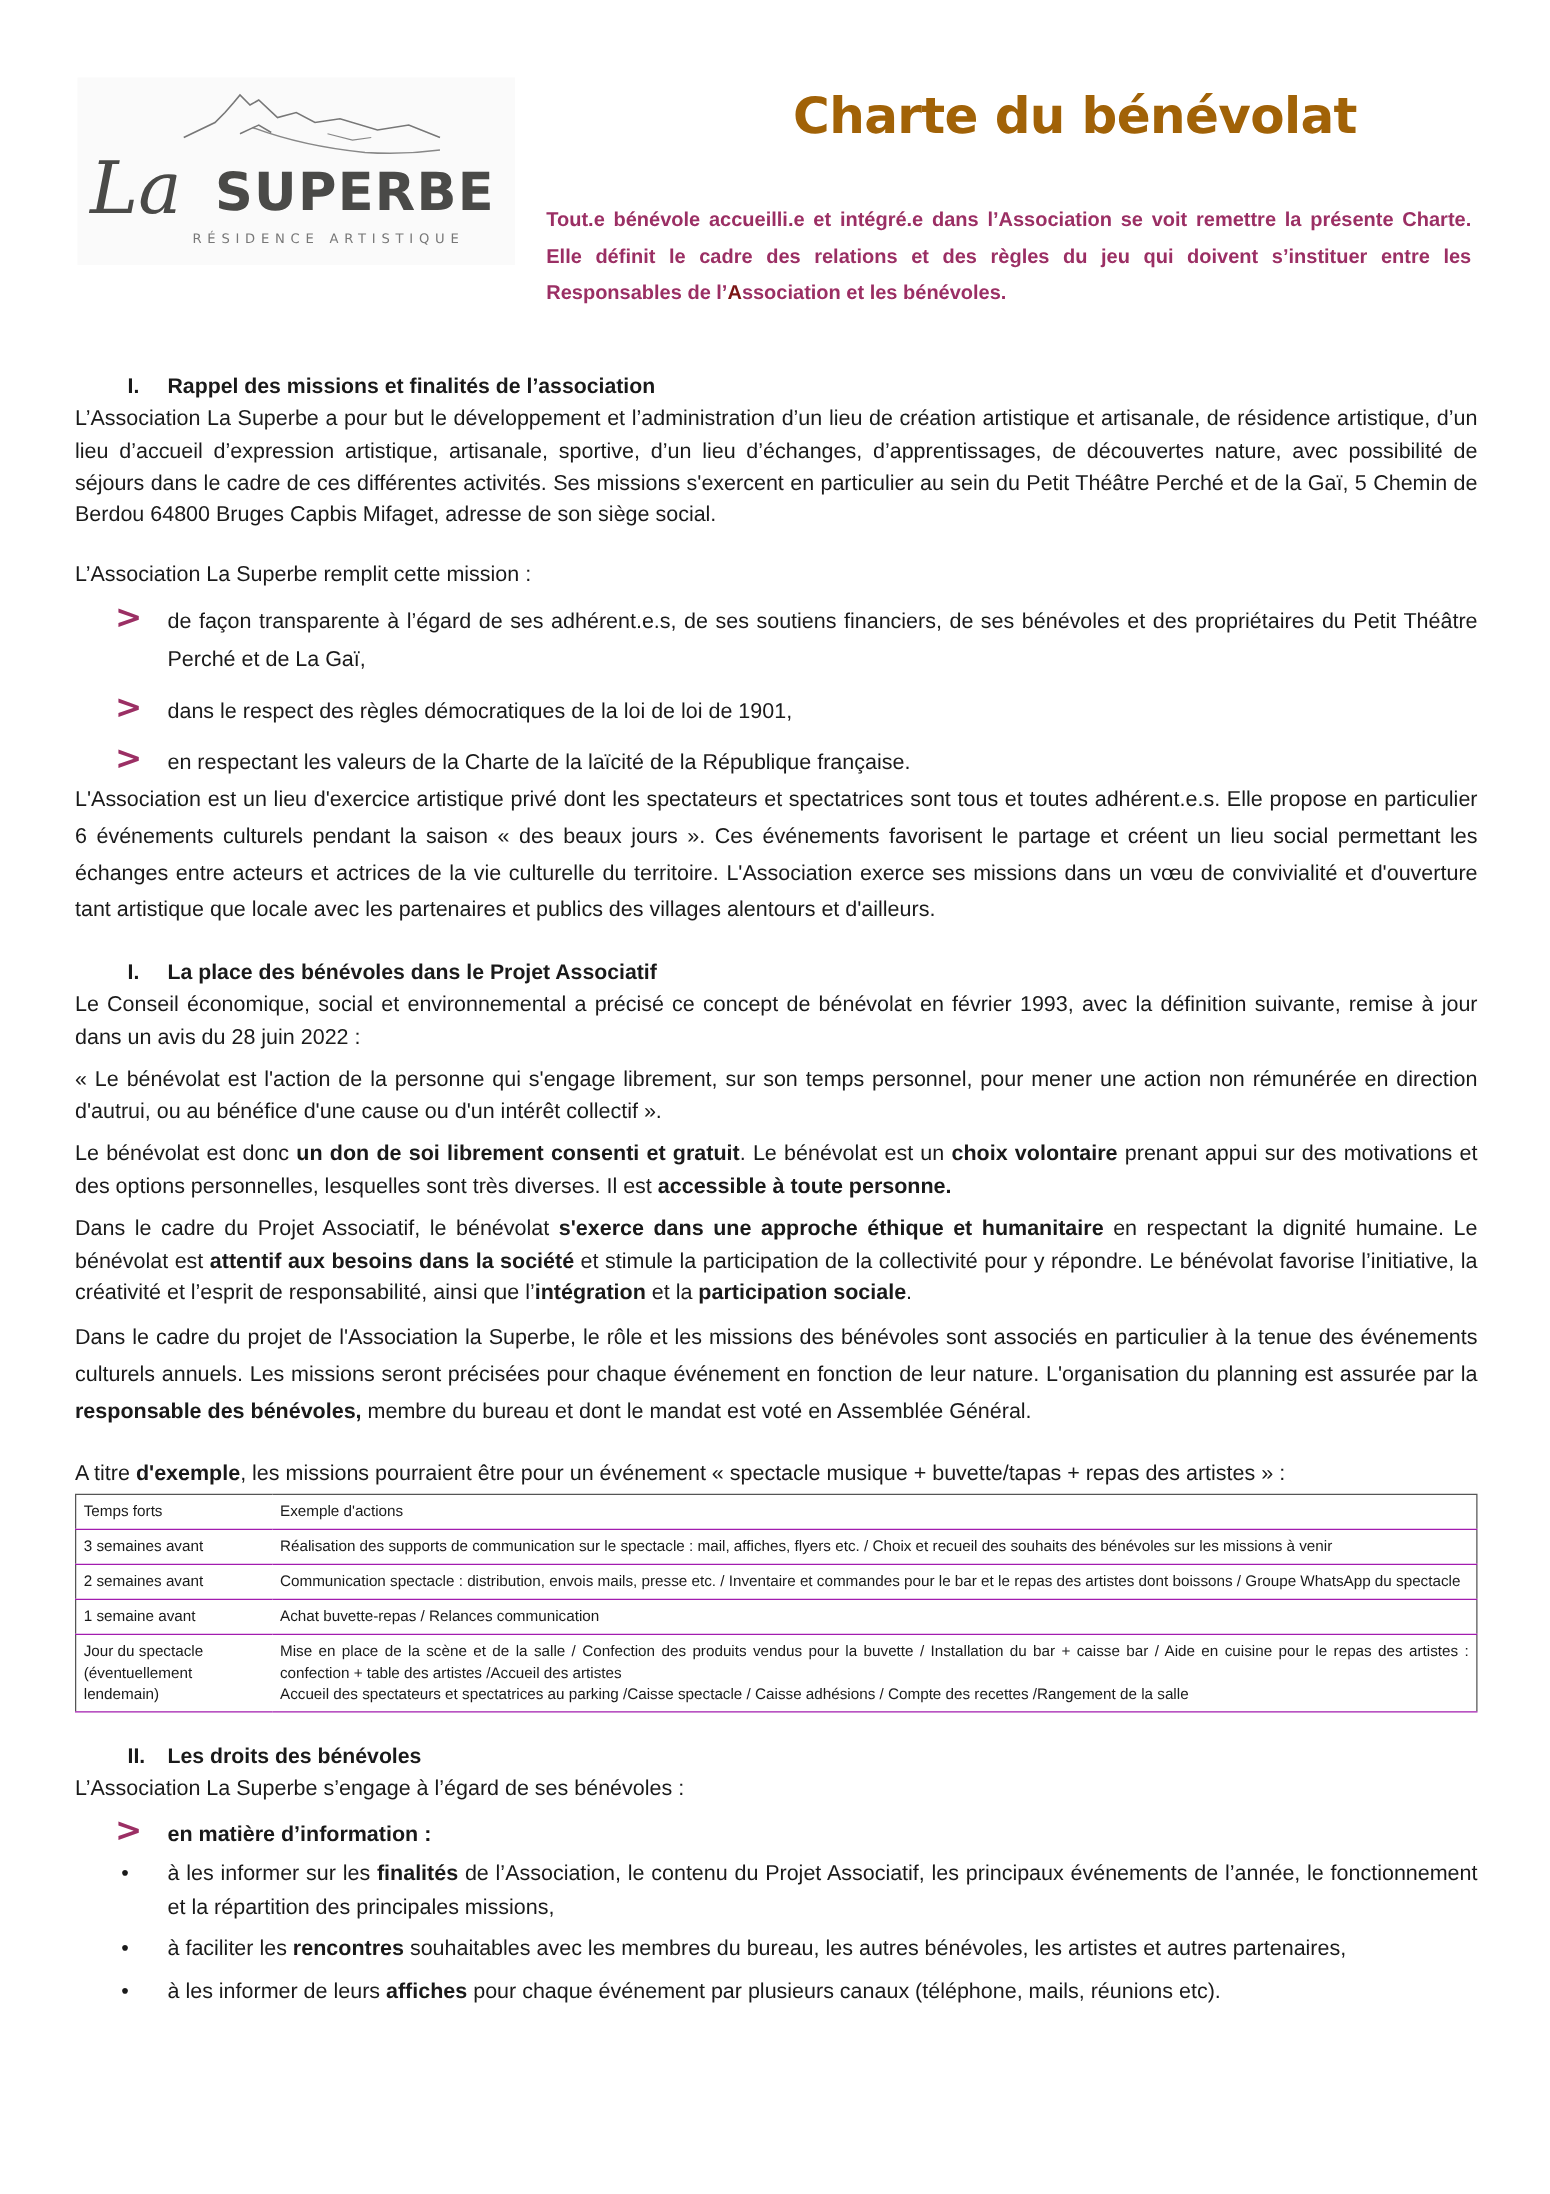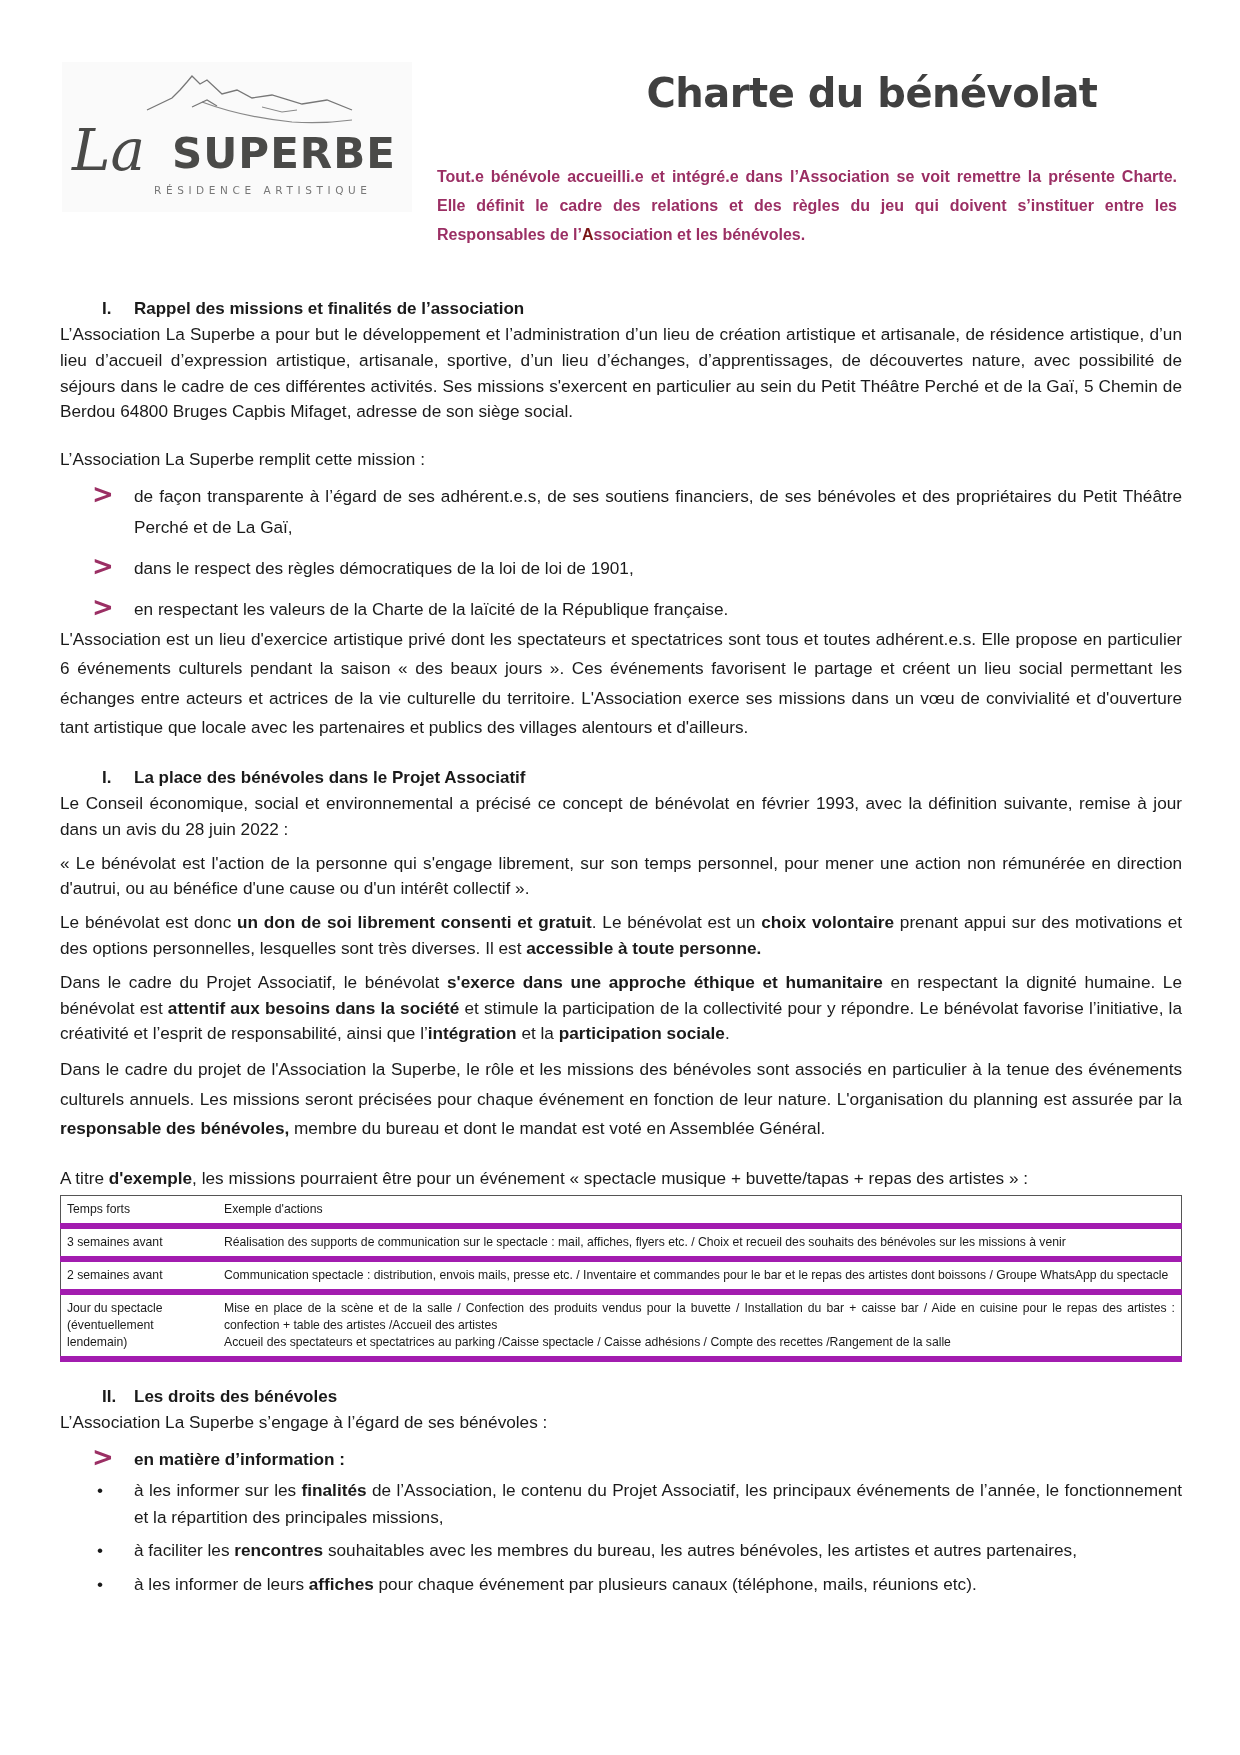--- a/index.html
+++ b/index.html
@@ -3,22 +3,22 @@
 <meta charset="utf-8">
 <style>
   html, body { margin: 0; padding: 0; background: #ffffff; }
   body { width: 1240px; height: 1755px; position: relative; overflow: hidden;
          font-family: "Liberation Sans", sans-serif; color: #1a1a1a; }
   .page { position: absolute; left: 0; top: 0; width: 1240px; height: 1755px; }
 
   
   .logo { position: absolute; left: 62px; top: 62px; width: 350px; height: 150px; background: #fafafa; text-align: right; }
   .logo svg { display: block; }
-  .title { position: absolute; left: 572px; top: 70px; width: 600px; text-align: center;
-           font-family: "DejaVu Sans", sans-serif; font-weight: bold; font-size: 40px; color: #404040; letter-spacing: -0.5px; }
+  .title { position: absolute; left: 560px; top: 70px; width: 600px; text-align: center;
+           font-family: "DejaVu Sans", sans-serif; font-weight: bold; font-size: 40px; color: #a16207; letter-spacing: -0.5px; }
   .intro { position: absolute; left: 437px; top: 162px; width: 740px; font-weight: bold;
            color: #9b2f64; font-size: 16px; line-height: 29px; text-align: justify; }
   .intro .dark-a { color: #7a1414; }
 
   
   .content { position: absolute; left: 60px; top: 296px; width: 1122px; font-size: 17.2px; line-height: 25.8px; }
   h2 { font-size: 17px; font-weight: bold; margin: 0; padding-left: 42px; position: relative; line-height: 26px; }
   h2 .num { position: absolute; left: 42px; }
   h2 .txt { padding-left: 32px; }
   p { margin: 0; text-align: justify; }
@@ -27,21 +27,21 @@
   .arrow-list { list-style: none; margin: 0; padding: 0; }
   .arrow-list li { position: relative; padding-left: 74px; line-height: 31px; text-align: justify; margin-bottom: 10px; }
   .arrow-list li .arr { position: absolute; left: 32px; top: -2px; color: #9b2f64; font-weight: bold; font-size: 26px; font-family: "DejaVu Sans", sans-serif; }
   .loose p { line-height: 29.5px; }
   .italic { }
   .bullet-list { list-style: none; margin: 0; padding: 0; }
   .bullet-list li { position: relative; padding-left: 74px; line-height: 26.5px; margin-bottom: 7px; text-align: justify; }
   .bullet-list li .dot { position: absolute; left: 37px; top: 0; }
 
   table.actions { width: 1122px; border-collapse: collapse; font-size: 12.2px; line-height: 17px; margin-top: 4px; }
-  table.actions td { border-top: 1px solid #555; border-bottom: 6px solid #a21caf; padding: 5px 6px; vertical-align: top; }
+  table.actions td { border-top: 1px solid #555; border-bottom: 1px solid #a21caf; padding: 5px 6px; vertical-align: top; }
   table.actions { border-left: 1px solid #555; border-right: 1px solid #555; }
   table.actions td.c1 { width: 145px; }
   table.actions td.c2 { text-align: justify; }
 </style>
 </head>
 <body>
 
 <div class="page">
 
   <div class="logo">
@@ -100,20 +100,24 @@
       </tr>
       <tr>
         <td class="c1">3 semaines avant</td>
         <td class="c2">Réalisation des supports de communication sur le spectacle : mail, affiches, flyers etc. / Choix et recueil des souhaits des bénévoles sur les missions à venir</td>
       </tr>
       <tr>
         <td class="c1">2 semaines avant</td>
         <td class="c2">Communication spectacle : distribution, envois mails, presse etc. / Inventaire et commandes pour le bar et le repas des artistes dont boissons / Groupe WhatsApp du spectacle</td>
       </tr>
       <tr>
+        <td class="c1">1 semaine avant</td>
+        <td class="c2">Achat buvette-repas / Relances communication</td>
+      </tr>
+      <tr>
         <td class="c1">Jour du spectacle (éventuellement lendemain)</td>
         <td class="c2">
               <div>Mise en place de la scène et de la salle / Confection des produits vendus pour la buvette / Installation du bar + caisse bar / Aide en cuisine pour le repas des artistes : confection + table des artistes /Accueil des artistes</div>
               <div>Accueil des spectateurs et spectatrices au parking /Caisse spectacle / Caisse adhésions / Compte des recettes /Rangement de la salle</div>
             </td>
       </tr>
     </tbody>
       </table>
     <div class="gap-m"></div>
 

